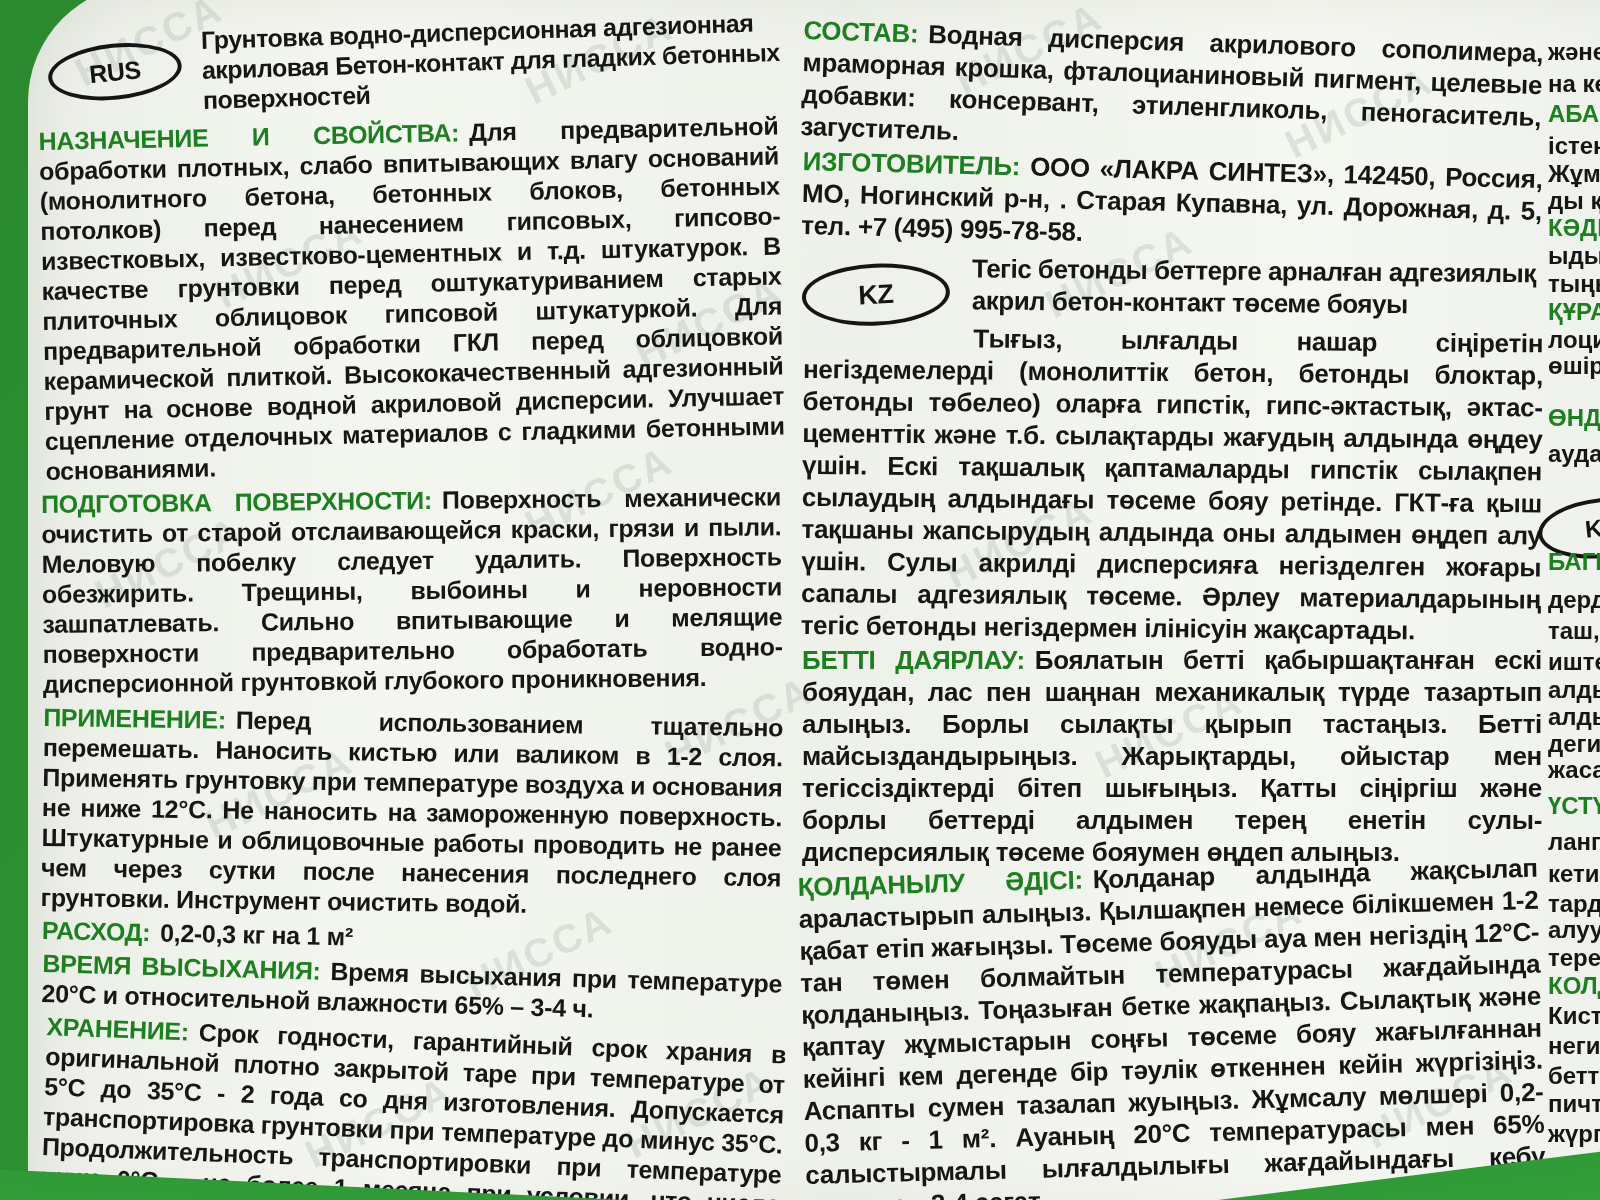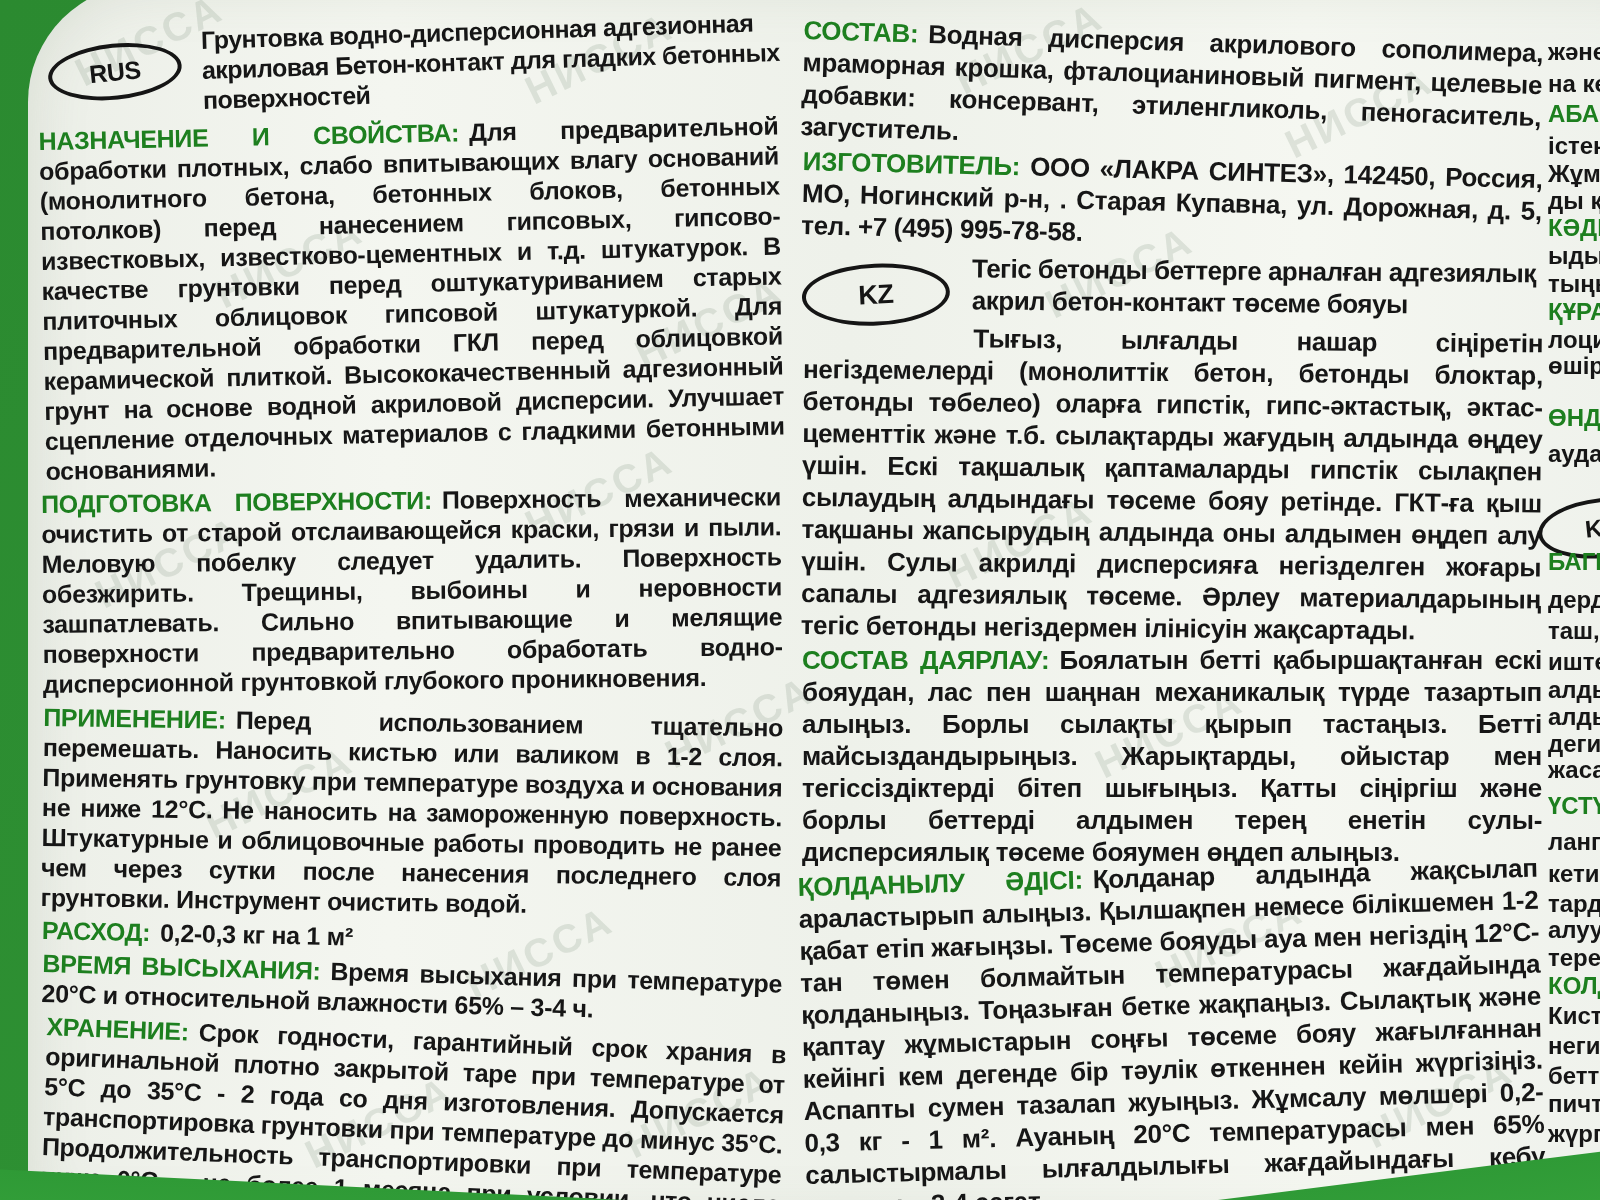--- a/index.html
+++ b/index.html
@@ -120,21 +120,21 @@
     <span class="h">ИЗГОТОВИТЕЛЬ:</span><span>ООО «ЛАКРА СИНТЕЗ», 142450, Россия, МО, Ногинский р-н, . Старая Купавна, ул. Дорожная, д. 5, тел. +7 (495) 995-78-58.</span>
   </p>
   <p class="sec title rotp05" style="margin-top:10px;">
     <span class="badge badge-kz">KZ</span>
     <span>Тегіс бетонды беттерге арналған адгезиялық акрил бетон-контакт төсеме бояуы</span>
   </p>
   <p class="sec rotp05">
     <span>Тығыз, ылғалды нашар сіңіретін негіздемелерді (монолиттік бетон, бетонды блоктар, бетонды төбелео) оларға гипстік, гипс-әктастық, әктас-цементтік және т.б. сылақтарды жағудың алдында өңдеу үшін. Ескі тақшалық қаптамаларды гипстік сылақпен сылаудың алдындағы төсеме бояу ретінде. ГКТ-ға қыш тақшаны жапсырудың алдында оны алдымен өңдеп алу үшін. Сулы акрилді дисперсияға негізделген жоғары сапалы адгезиялық төсеме. Әрлеу материалдарының тегіс бетонды негіздермен ілінісуін жақсартады.</span>
   </p>
   <p class="sec">
-    <span class="h">СОСТАВ ДАЯРЛАУ:</span><span>Боялатын бетті қабыршақтанған ескі бояудан, лас пен шаңнан механикалық түрде тазартып алыңыз. Борлы сылақты қырып тастаңыз. Бетті майсыздандырыңыз. Жарықтарды, ойыстар мен тегіссіздіктерді бітеп шығыңыз. Қатты сіңіргіш және борлы беттерді алдымен терең енетін сулы-дисперсиялық төсеме бояумен өңдеп алыңыз.</span>
+    <span class="h">БЕТТІ ДАЯРЛАУ:</span><span>Боялатын бетті қабыршақтанған ескі бояудан, лас пен шаңнан механикалық түрде тазартып алыңыз. Борлы сылақты қырып тастаңыз. Бетті майсыздандырыңыз. Жарықтарды, ойыстар мен тегіссіздіктерді бітеп шығыңыз. Қатты сіңіргіш және борлы беттерді алдымен терең енетін сулы-дисперсиялық төсеме бояумен өңдеп алыңыз.</span>
   </p>
   <p class="sec rotn15">
     <span class="h">ҚОЛДАНЫЛУ ӘДІСІ:</span><span>Қолданар алдында жақсылап араластырып алыңыз. Қылшақпен немесе білікшемен 1-2 қабат етіп жағыңзы. Төсеме бояуды ауа мен негіздің 12°С-тан төмен болмайтын температурасы жағдайында қолданыңыз. Тоңазыған бетке жақпаңыз. Сылақтық және қаптау жұмыстарын соңғы төсеме бояу жағылғаннан кейінгі кем дегенде бір тәулік өткеннен кейін жүргізіңіз. Аспапты сумен тазалап жуыңыз. Жұмсалу мөлшері 0,2-0,3 кг - 1 м². Ауаның 20°С температурасы мен 65% салыстырмалы ылғалдылығы жағдайындағы кебу уақыты – 3-4 сағат.</span>
   </p>
   <p class="sec rotn25">
     <span>Аузы мықтап жабылған ыдыста ауаның 5°С және 35°С аралығындағы температурасы жағдайында сақтаңыз. Аузы мықтап жабылған түпнұсқа ыдысында кепілдік сақталу мерзімі – өндірілген күннен бастап 2 жылды құрайды. Минус 35°С температураға дейінгі жағдайда тасымалдауға жол беріледі. 0°С-тан төмен температура жағдайында тасымалдаудың ұзақтығы 1 айдан аспайды, бұл жағдайда тоңазу/еру циклдерінің саны 5-тен аспауы тиіс. Бөлме температурасы жағдайында еріп</span>
   </p>
 </div>
 
 <div class="col col-edge">

